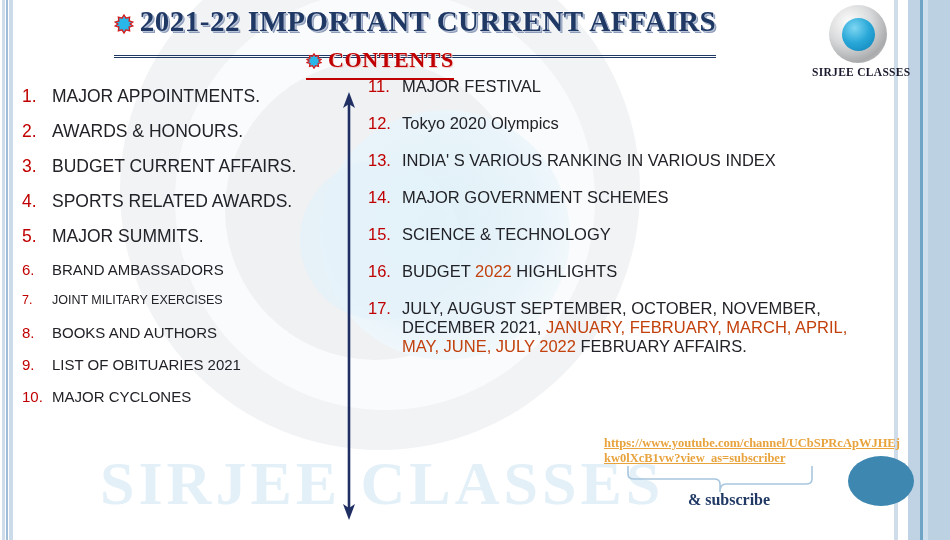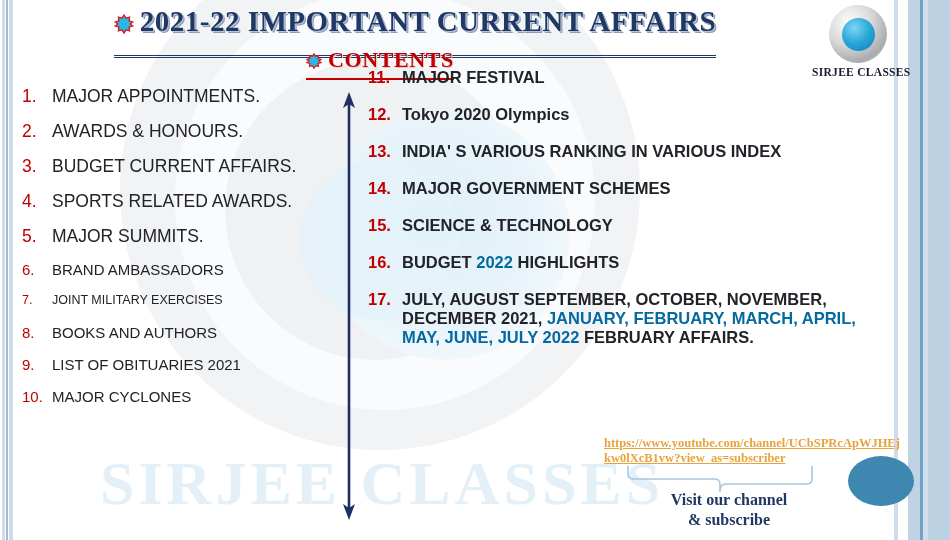--- a/index.html
+++ b/index.html
@@ -73,37 +73,37 @@
     margin-top:3px;
     font-family:"Liberation Serif", serif;font-weight:bold;font-size:11.5px;
     color:#1a1a2e;letter-spacing:.3px;white-space:nowrap;
   }
 
   
   .arrow{position:absolute;left:340px;top:92px;height:428px;width:18px;}
 
   
   .col-left{position:absolute;left:22px;top:86px;width:300px;}
-  .col-right{position:absolute;left:368px;top:68px;width:520px;font-weight:bold;}
+  .col-right{position:absolute;left:368px;top:77px;width:520px;}
 
   .item{display:flex;align-items:flex-start;color:#222328;}
   .num{color:#c00000;flex:0 0 auto;}
   .txt{flex:1 1 auto;}
 
   
   .L .item{margin-bottom:14px;font-size:17.5px;}
   .L .num{width:30px;}
   .L .item.sm{font-size:15px;margin-bottom:15px;}
   .L .item.xs{font-size:12.5px;margin-bottom:17px;}
 
   
   .R .item{margin-bottom:18px;font-size:16.5px;}
   .R .num{width:34px;}
   .R .item.tight{margin-bottom:37px;}
-  .red-run{color:#0369a1;}
+  .red-run{color:#c2410c;}
 
   
   .link-block{position:absolute;left:604px;top:436px;width:300px;}
   .yt-link{
     display:block;
     font-family:"Liberation Serif", serif;font-weight:bold;font-size:12.5px;
     color:#e8a33d;text-decoration:underline;line-height:1.22;
     word-break:break-all;letter-spacing:0px;
   }
   .brace{position:absolute;left:626px;top:466px;width:190px;height:26px;}
@@ -261,17 +261,16 @@
     <span class="yt-link">https://www.youtube.com/channel/UCbSPRcApWJHEjkw0lXcB1vw?view_as=subscriber</span>
   </div>
 
   <div class="brace">
     <svg width="190" height="26" viewBox="0 0 190 26">
       <path d="M2 0 L2 8 Q2 13 8 13 L88 13 Q94 13 94 18 L94 26 Q94 18 100 18 L180 18 Q186 18 186 13 L186 0" fill="none" stroke="#a8c6de" stroke-width="1.6"></path>
     </svg>
   </div>
 
   <div class="visit">
-    <div>Visit our channel</div>
     <div>&amp; subscribe</div>
   </div>
 
 </div>
 
 </body></html>

